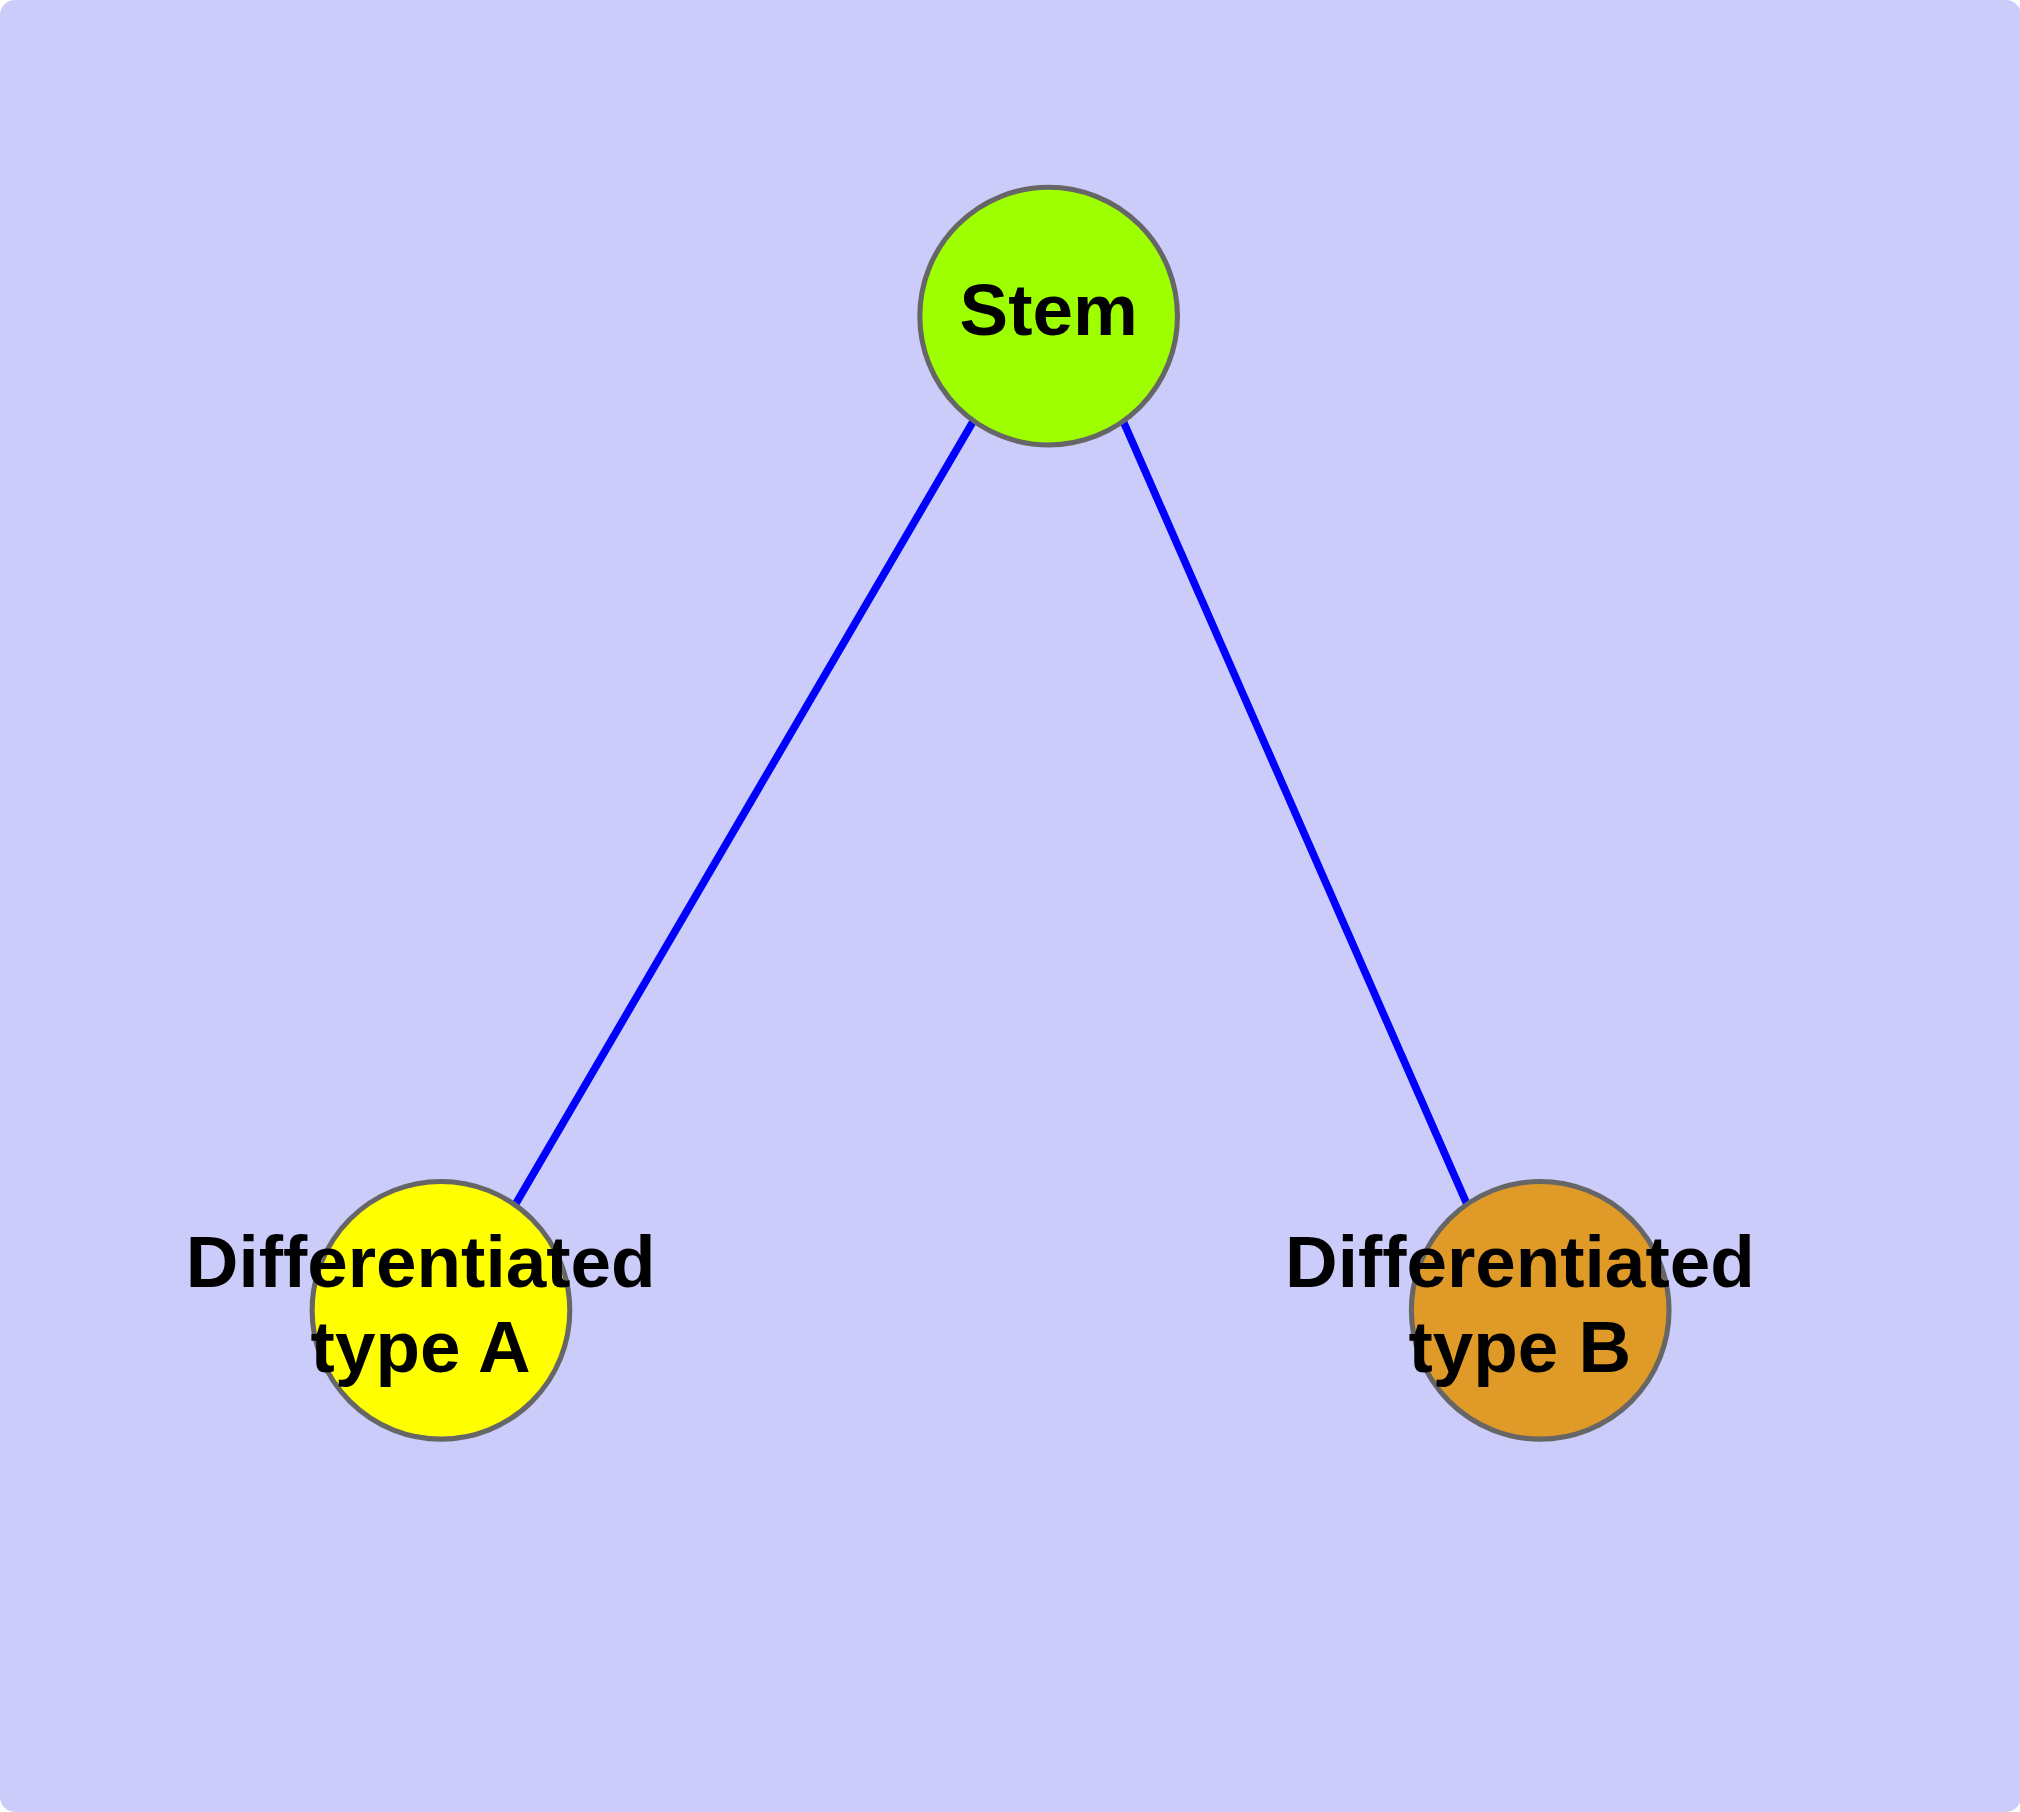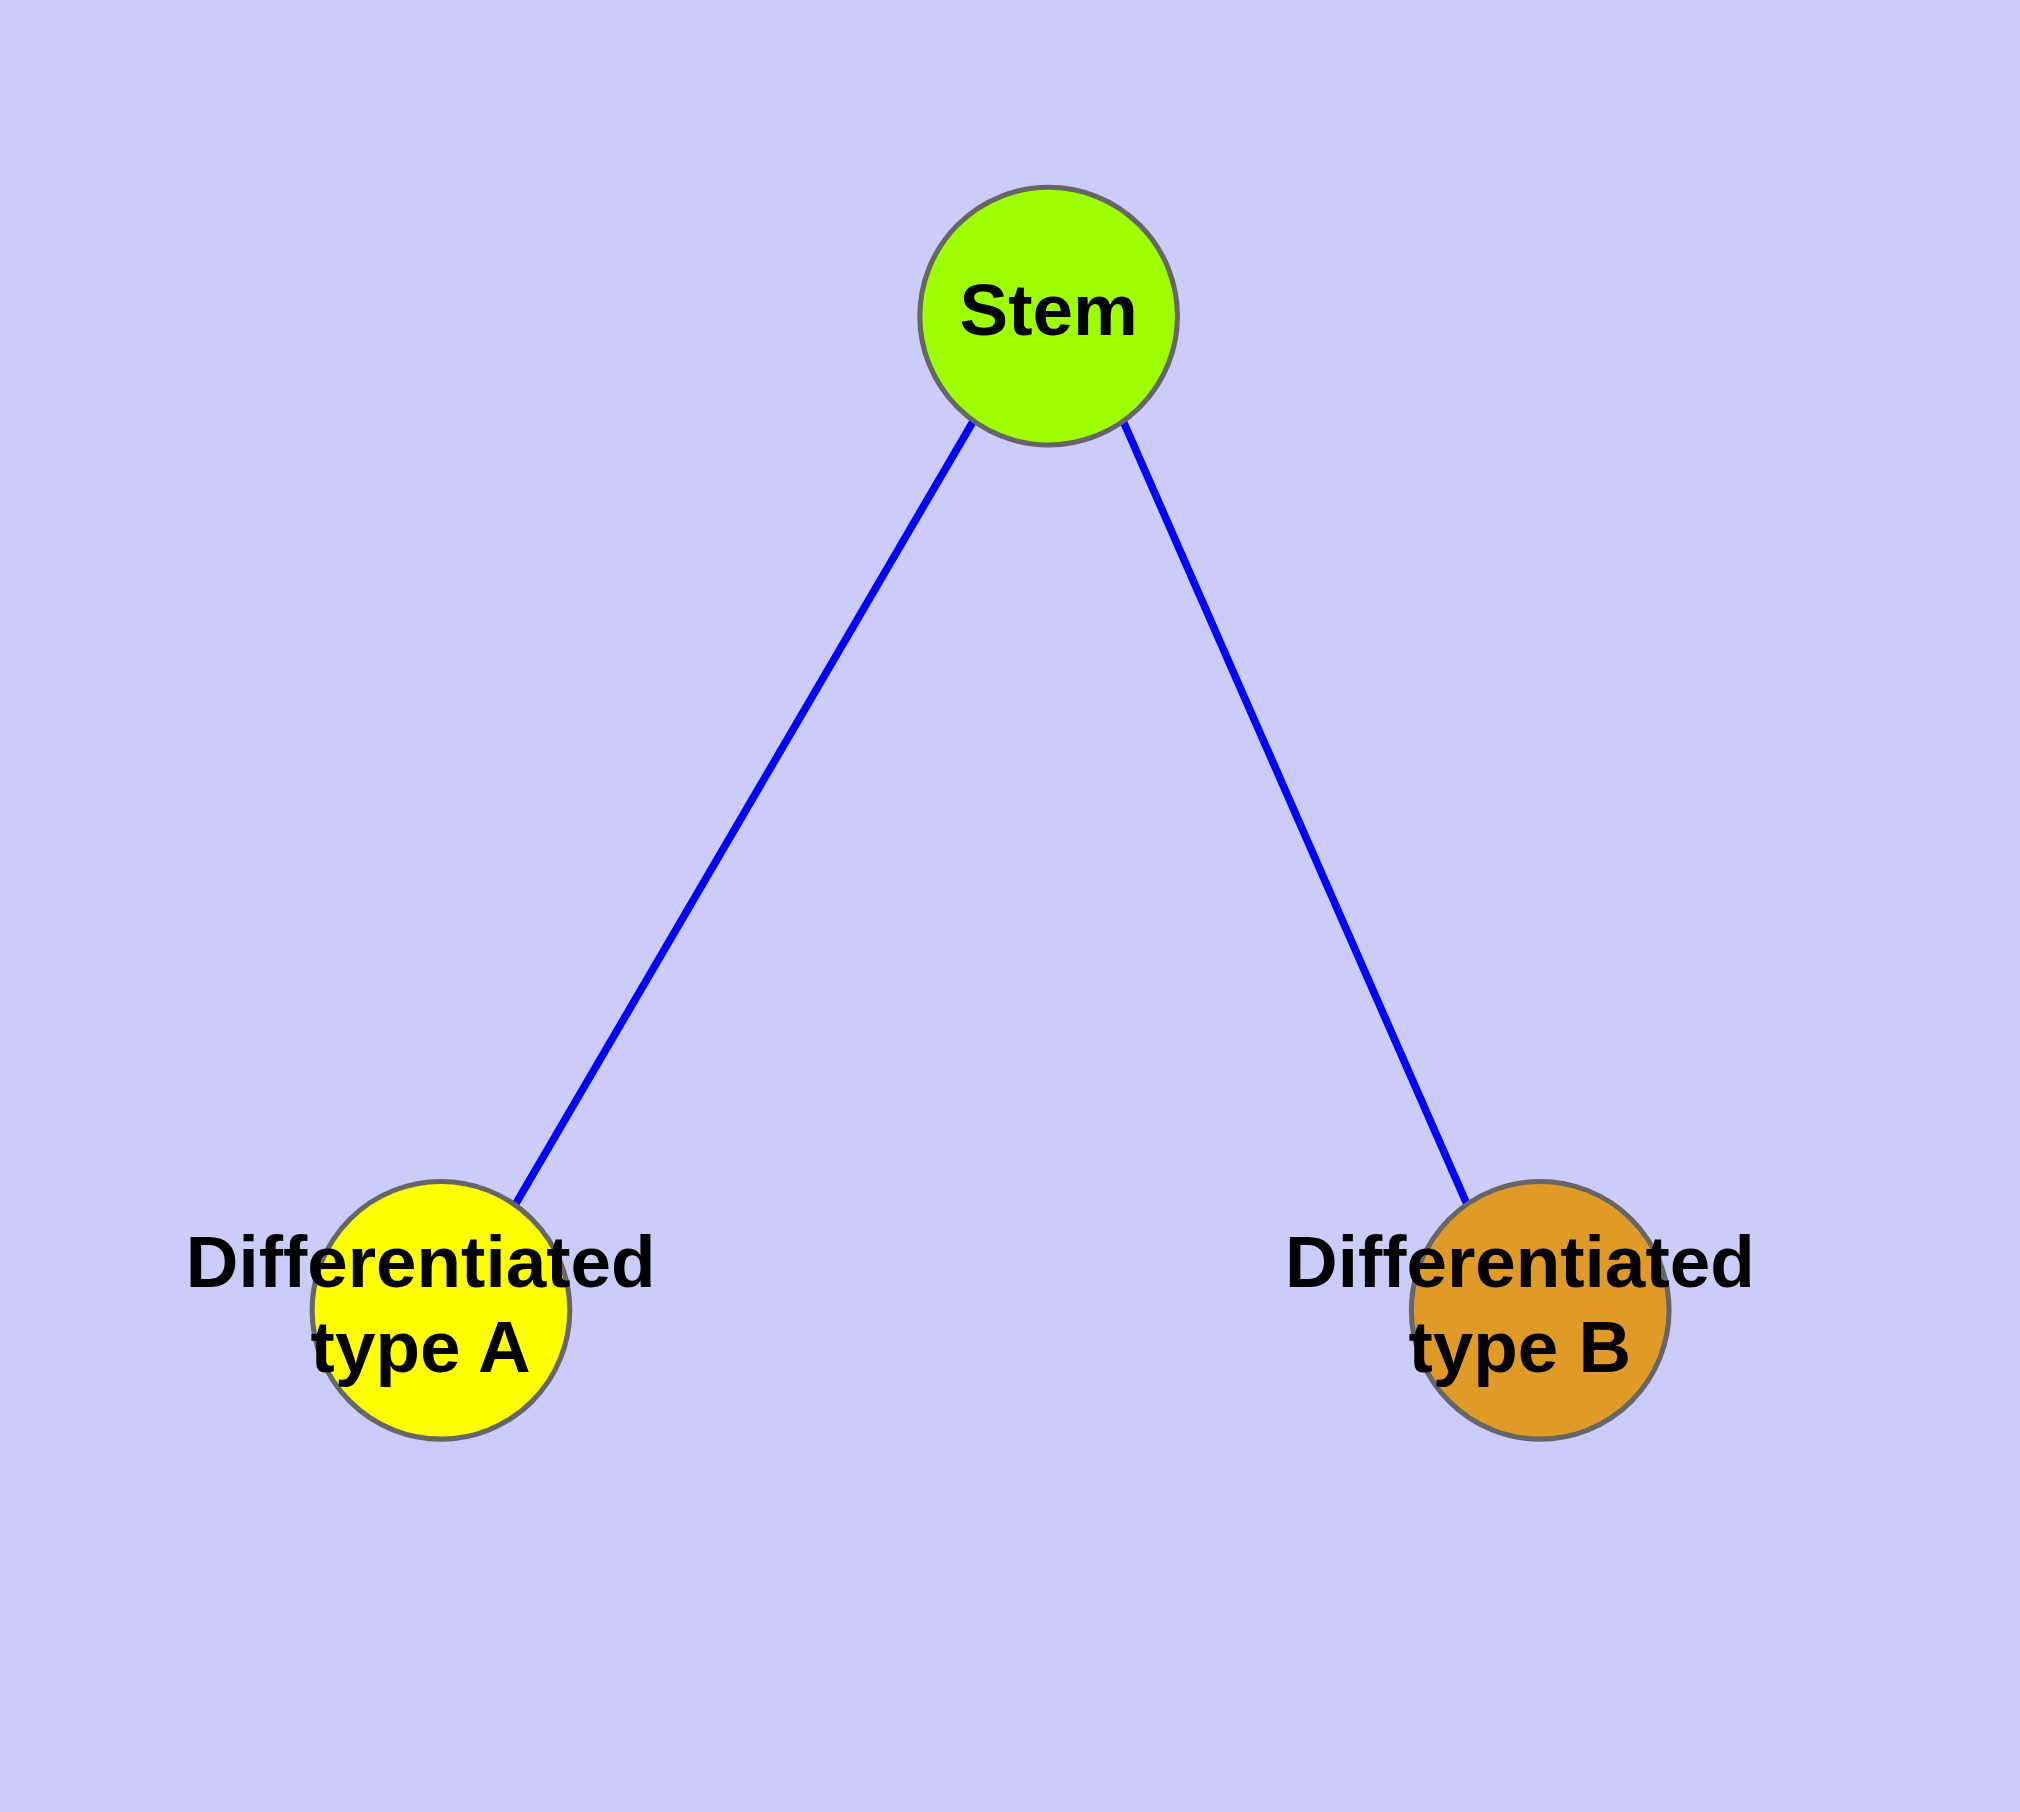--- a/index.html
+++ b/index.html
@@ -10,20 +10,21 @@
     width: 2021px;
     height: 1812px;
     overflow: hidden;
     font-family: "Liberation Sans", sans-serif;
   }
   #graph-canvas {
     position: relative;
     width: 2021px;
     height: 1812px;
     background: #ccccfa;
+    border-radius: 15px;
   }
   #graph-svg {
     position: absolute;
     top: 0;
     left: 0;
     width: 2021px;
     height: 1812px;
     display: block;
   }
   .node-label {

